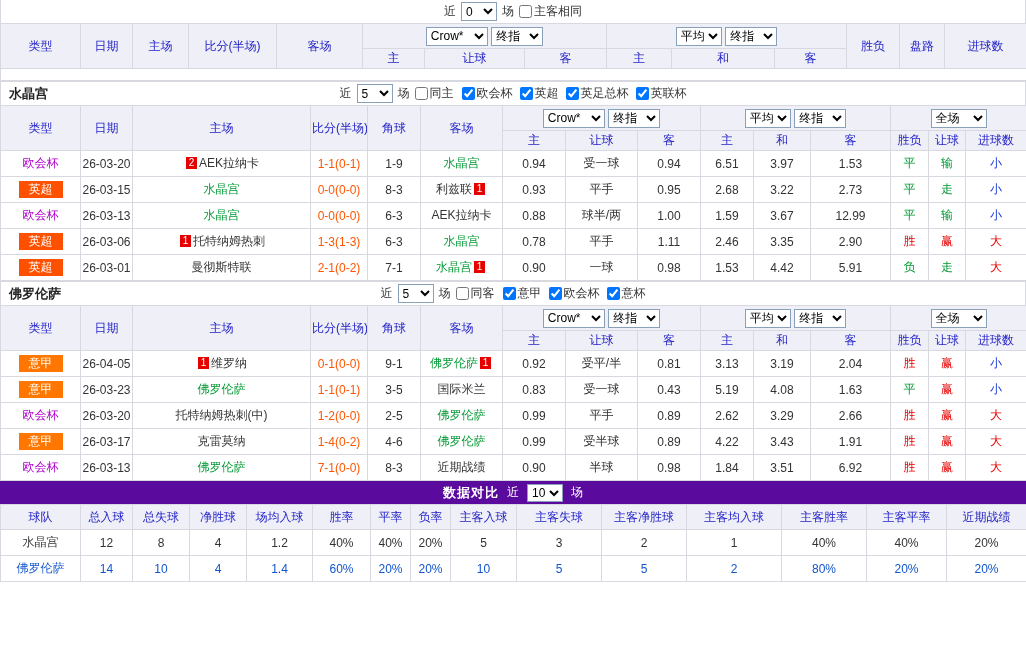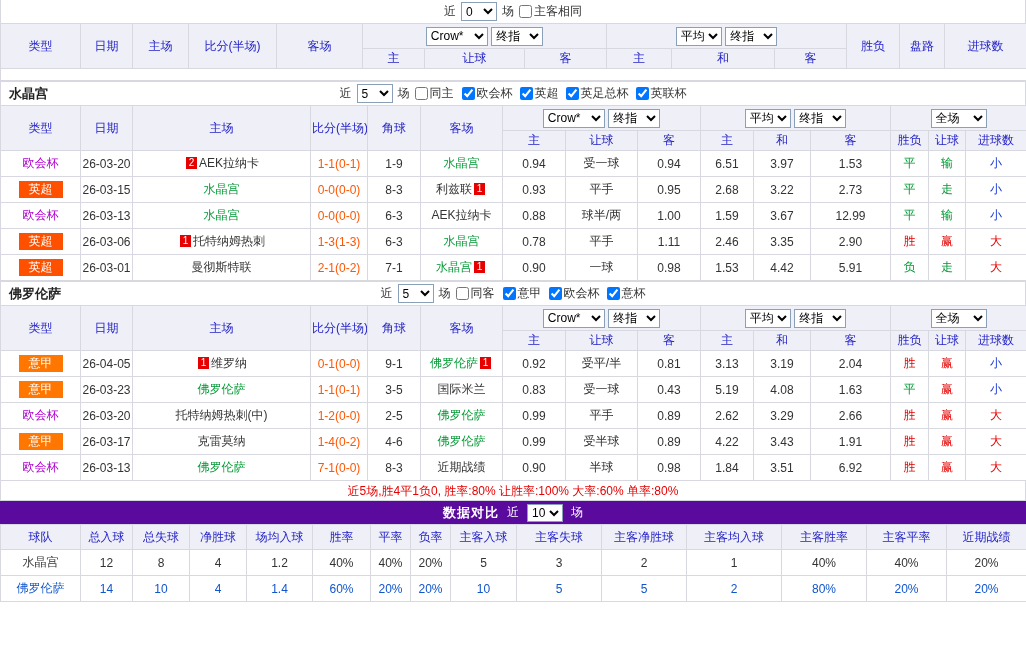--- a/index.html
+++ b/index.html
@@ -452,21 +452,20 @@
           <td>0.98</td>
           <td>1.84</td>
           <td>3.51</td>
           <td>6.92</td>
           <td class="t-red">胜</td>
           <td class="t-red">赢</td>
           <td class="t-red">大</td>
         </tr>
       </tbody>
   </table>
-  <div class="summary">近5场,胜4平1负0, 胜率:80% 让胜率:100% 大率:60% 单率:80%</div>
 
   <div class="bar">
     <span class="bar-title">数据对比</span>
     <span>近</span>
     <select class="sel-num"><option>10</option></select>
     <span>场</span>
   </div>
 
   <table class="grid compare">
     <colgroup>

